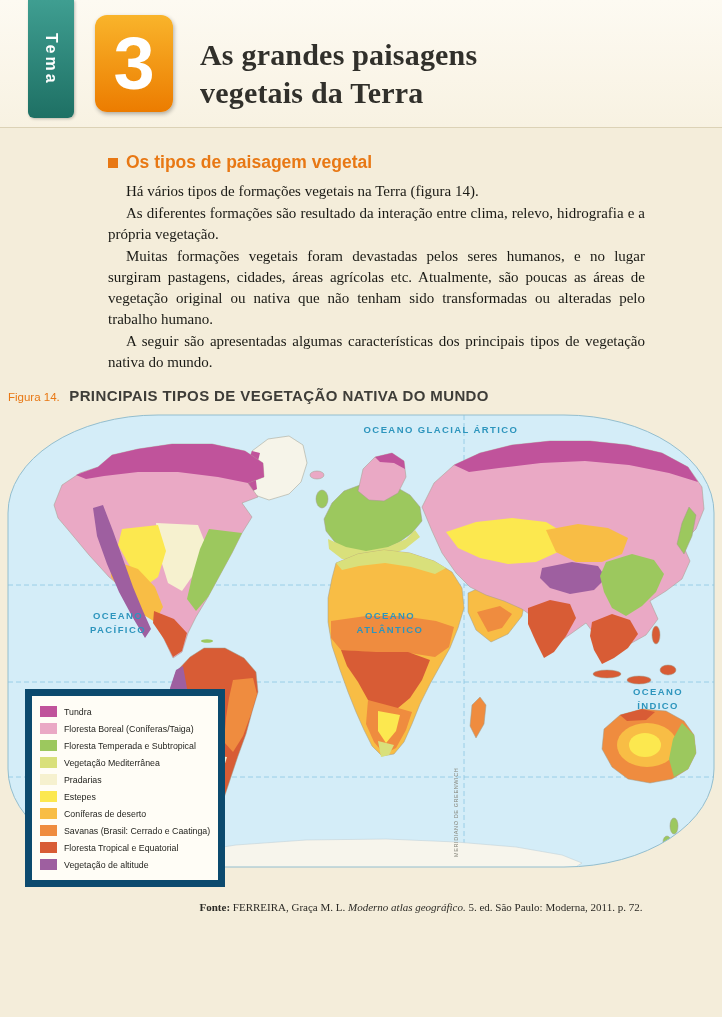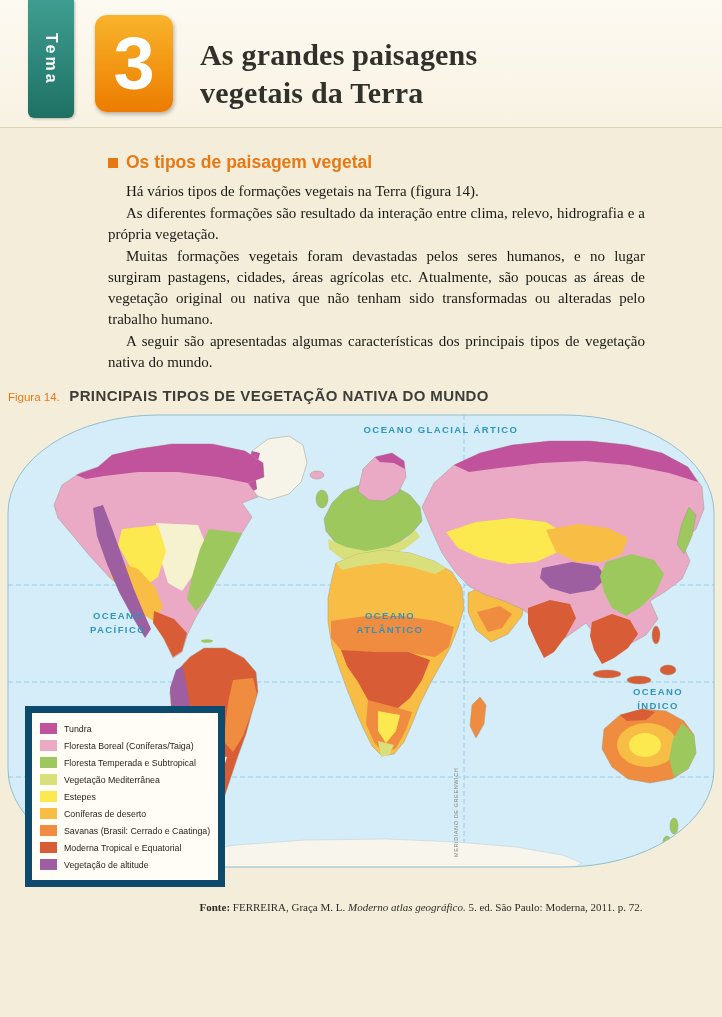--- a/index.html
+++ b/index.html
@@ -201,34 +201,38 @@
         </div>
       <div class="legend-row">
           <span class="swatch" style="background-color: rgb(156, 200, 94);"></span>
           <span class="legend-label">Floresta Temperada e Subtropical</span>
         </div>
       <div class="legend-row">
           <span class="swatch" style="background-color: rgb(217, 224, 123);"></span>
           <span class="legend-label">Vegetação Mediterrânea</span>
         </div>
       <div class="legend-row">
+          <span class="swatch" style="background-color: rgb(246, 241, 207);"></span>
+          <span class="legend-label">Pradarias</span>
+        </div>
+      <div class="legend-row">
           <span class="swatch" style="background-color: rgb(252, 232, 79);"></span>
           <span class="legend-label">Estepes</span>
         </div>
       <div class="legend-row">
           <span class="swatch" style="background-color: rgb(248, 189, 69);"></span>
           <span class="legend-label">Coníferas de deserto</span>
         </div>
       <div class="legend-row">
           <span class="swatch" style="background-color: rgb(239, 140, 63);"></span>
           <span class="legend-label">Savanas (Brasil: Cerrado e Caatinga)</span>
         </div>
       <div class="legend-row">
           <span class="swatch" style="background-color: rgb(216, 92, 53);"></span>
-          <span class="legend-label">Moderna Tropical e Equatorial</span>
+          <span class="legend-label">Floresta Tropical e Equatorial</span>
         </div>
       <div class="legend-row">
           <span class="swatch" style="background-color: rgb(158, 95, 160);"></span>
           <span class="legend-label">Vegetação de altitude</span>
         </div>
     </div>
   </div>
 
   <p class="source"><span class="b">Fonte:</span><span> FERREIRA, Graça M. L. </span><span class="i">Moderno atlas geográfico.</span><span> 5. ed. São Paulo: Moderna, 2011. p. 72.</span></p>
 

